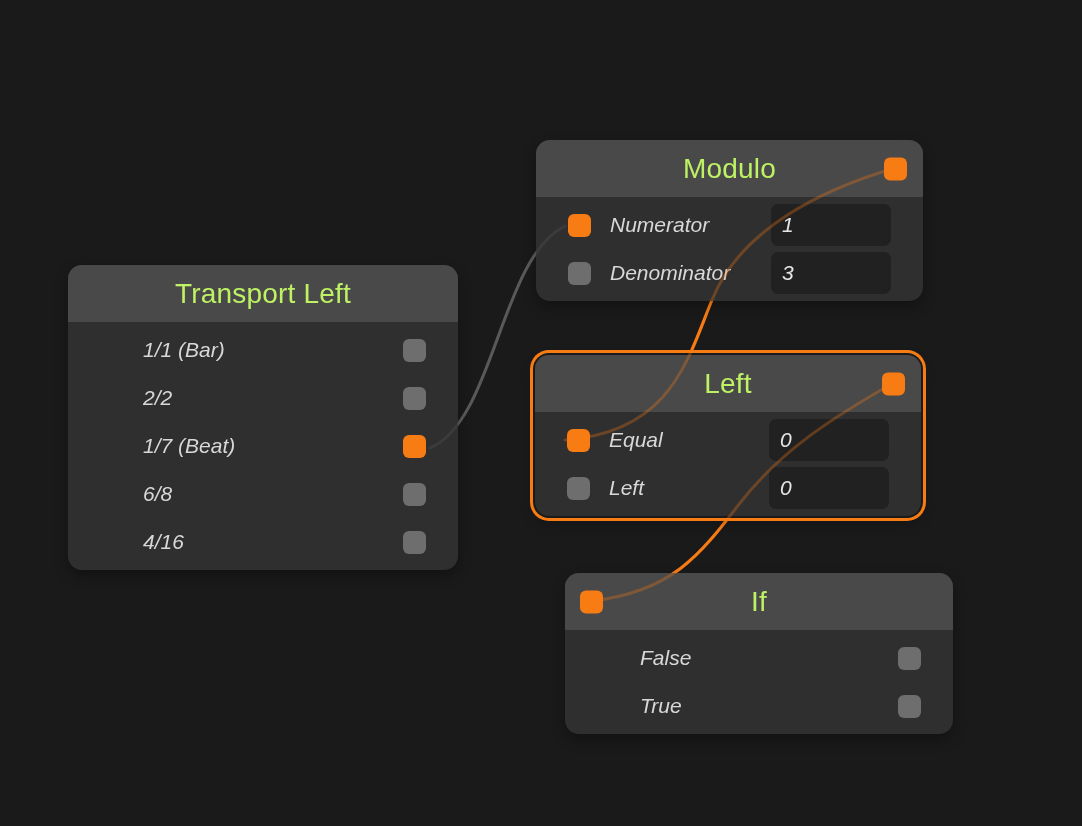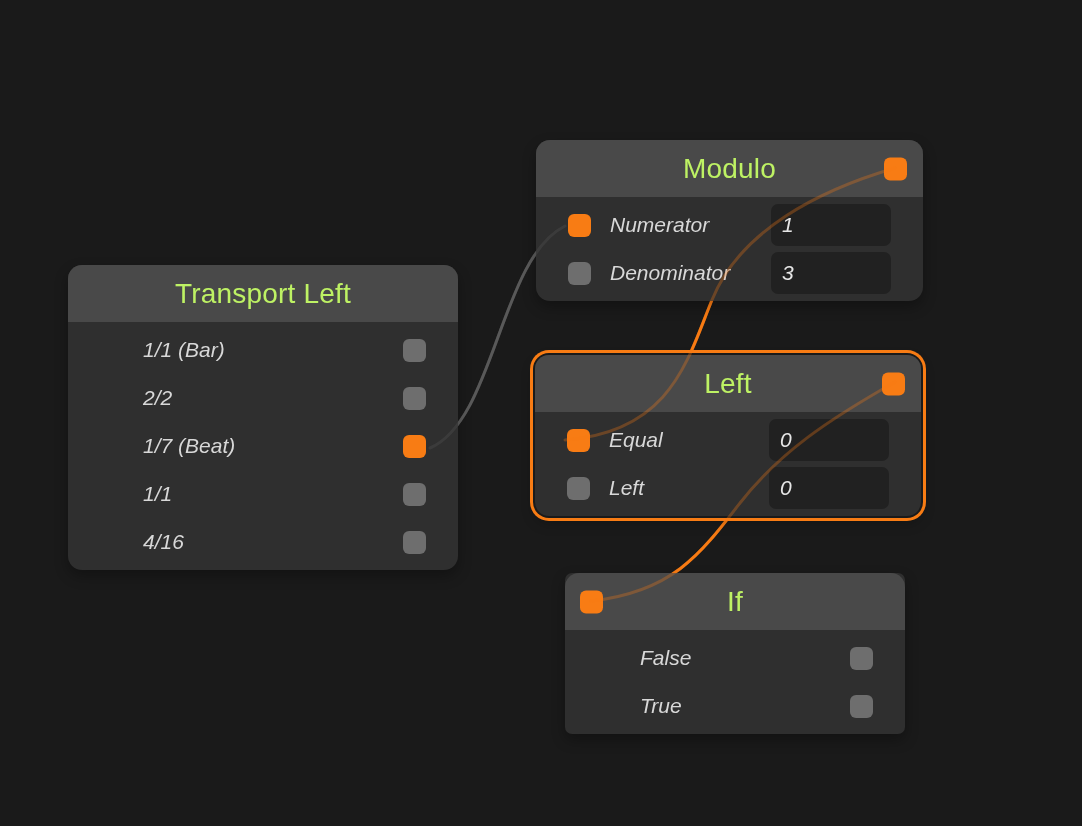--- a/index.html
+++ b/index.html
@@ -63,21 +63,21 @@
     border-radius:7px;
     display:flex;align-items:center;
     padding-left:11px;
     box-sizing:border-box;
     font-size:21px;color:#e6e6e6;
   }
 
   .node-transport{left:68px;top:265px;width:390px;}
   .node-modulo{left:536px;top:140px;width:387px;}
   .node-equal{left:535px;top:355px;width:386px;}
-  .node-if{left:565px;top:573px;width:340px;border-radius:7px;}
+  .node-if{left:565px;top:573px;width:388px;}
 </style>
 </head>
 <body style="background: rgb(26, 26, 26);">
 
 <div id="canvas">
 
   <svg id="wires-under" class="wire-layer" width="1082" height="826">
       <path d="M 430 448 C 495 420 500 258 565 226" stroke="#5a5a5a" stroke-width="3" fill="none" stroke-linecap="round"></path>
       <path d="M 895 168 C 820 190 740 230 712 300 C 688 358 672 432 565 440" stroke="#f87c14" stroke-width="3" fill="none" stroke-linecap="round"></path>
       <path d="M 895 382 C 828 420 780 452 740 503 C 700 555 672 592 591 601" stroke="#f87c14" stroke-width="3" fill="none" stroke-linecap="round"></path>
@@ -94,21 +94,21 @@
       </div>
       <div class="row">
         <span class="row-label indent">2/2</span>
         <span class="port right"></span>
       </div>
       <div class="row">
         <span class="row-label indent">1/7 (Beat)</span>
         <span class="port right active"></span>
       </div>
       <div class="row">
-        <span class="row-label indent">1/1</span>
+        <span class="row-label indent">6/8</span>
         <span class="port right"></span>
       </div>
       <div class="row">
         <span class="row-label indent">4/16</span>
         <span class="port right"></span>
       </div>
     </div>
   </div>
 
   <div class="node node-modulo">

